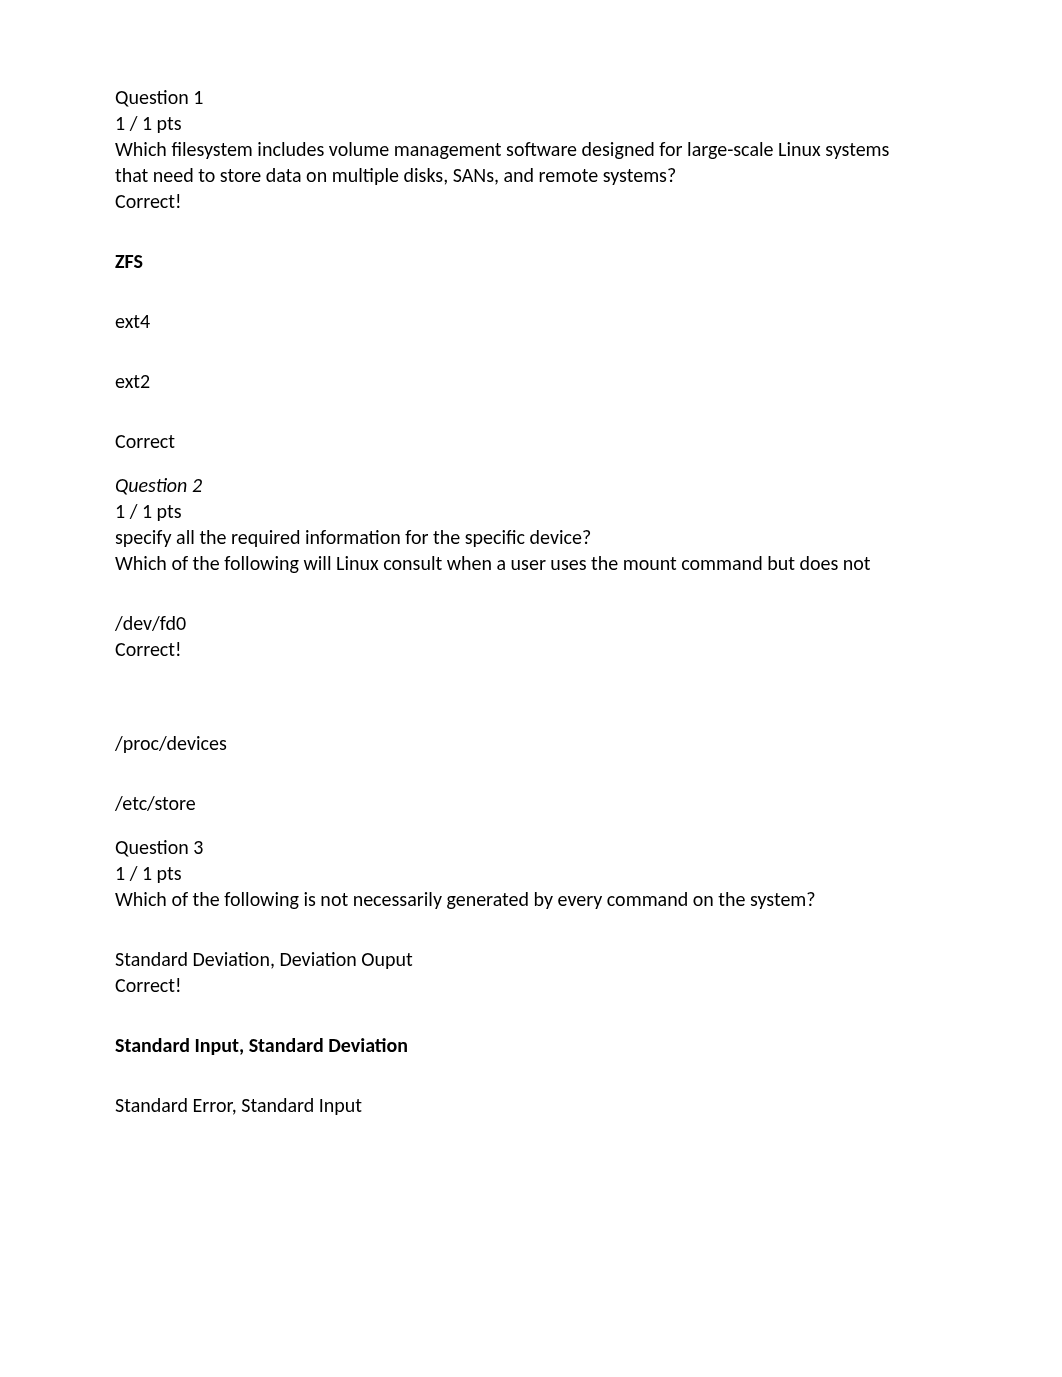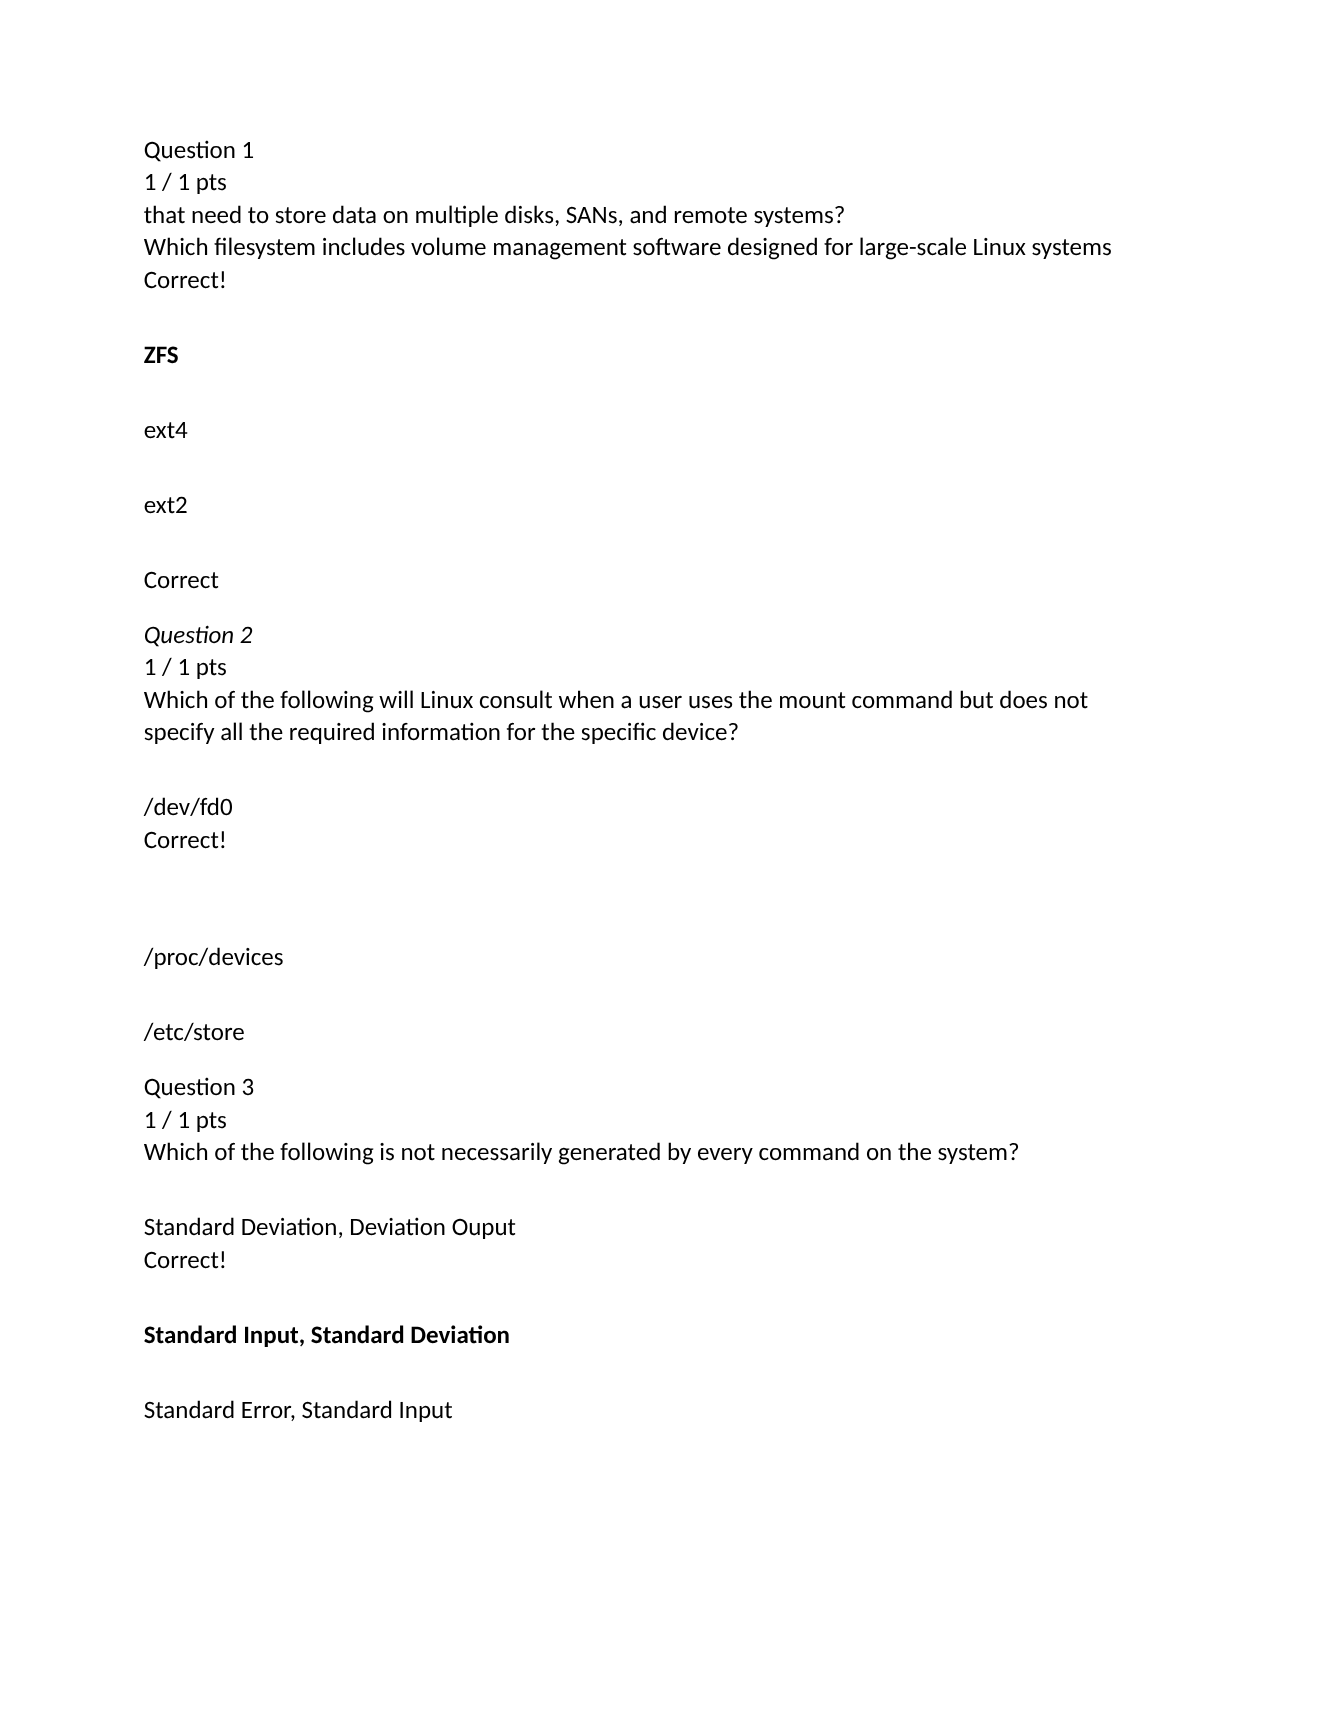--- a/index.html
+++ b/index.html
@@ -12,21 +12,21 @@
       margin: 0;
       padding: 0;
       background: #ffffff;
       font-family: Calibri, "Segoe UI", Arial, sans-serif;
       font-size: 20px;
       color: #000000;
       line-height: 1.3;
       position: relative;
     }
     .page {
-      padding: 107px 115px 0 115px;
+      padding: 84px 115px 0 115px;
     }
     .line {
       margin: 0;
       padding: 0;
     }
     .bold {
       font-weight: bold;
     }
     .q-header {
       margin-top: 0;
@@ -42,36 +42,36 @@
       height: 34px;
     }
   </style>
 </head>
 <body>
 
 <div class="page">
 
   <p class="line q-header">Question 1</p>
   <p class="line">1 / 1 pts</p>
+  <p class="line">Which filesystem includes volume management software designed for large-scale Linux systems</p>
   <p class="line">that need to store data on multiple disks, SANs, and remote systems?</p>
-  <p class="line">Which filesystem includes volume management software designed for large-scale Linux systems</p>
   <p class="line">Correct!</p>
   <div class="gap-large"></div>
   <p class="line bold">ZFS</p>
   <div class="gap-large"></div>
   <p class="line">ext4</p>
   <div class="gap-large"></div>
   <p class="line">ext2</p>
   <div class="gap-large"></div>
   <p class="line">Correct</p>
 
   <p class="line q2-header">Question 2</p>
   <p class="line">1 / 1 pts</p>
+  <p class="line">specify all the required information for the specific device?</p>
   <p class="line">Which of the following will Linux consult when a user uses the mount command but does not</p>
-  <p class="line">specify all the required information for the specific device?</p>
   <div class="gap-large"></div>
   <p class="line">/dev/fd0</p>
   <p class="line">Correct!</p>
   <div class="gap-large"></div>
   <div class="gap-large"></div>
   <p class="line">/proc/devices</p>
   <div class="gap-large"></div>
   <p class="line">/etc/store</p>
 
   <p class="line q3-header">Question 3</p>

